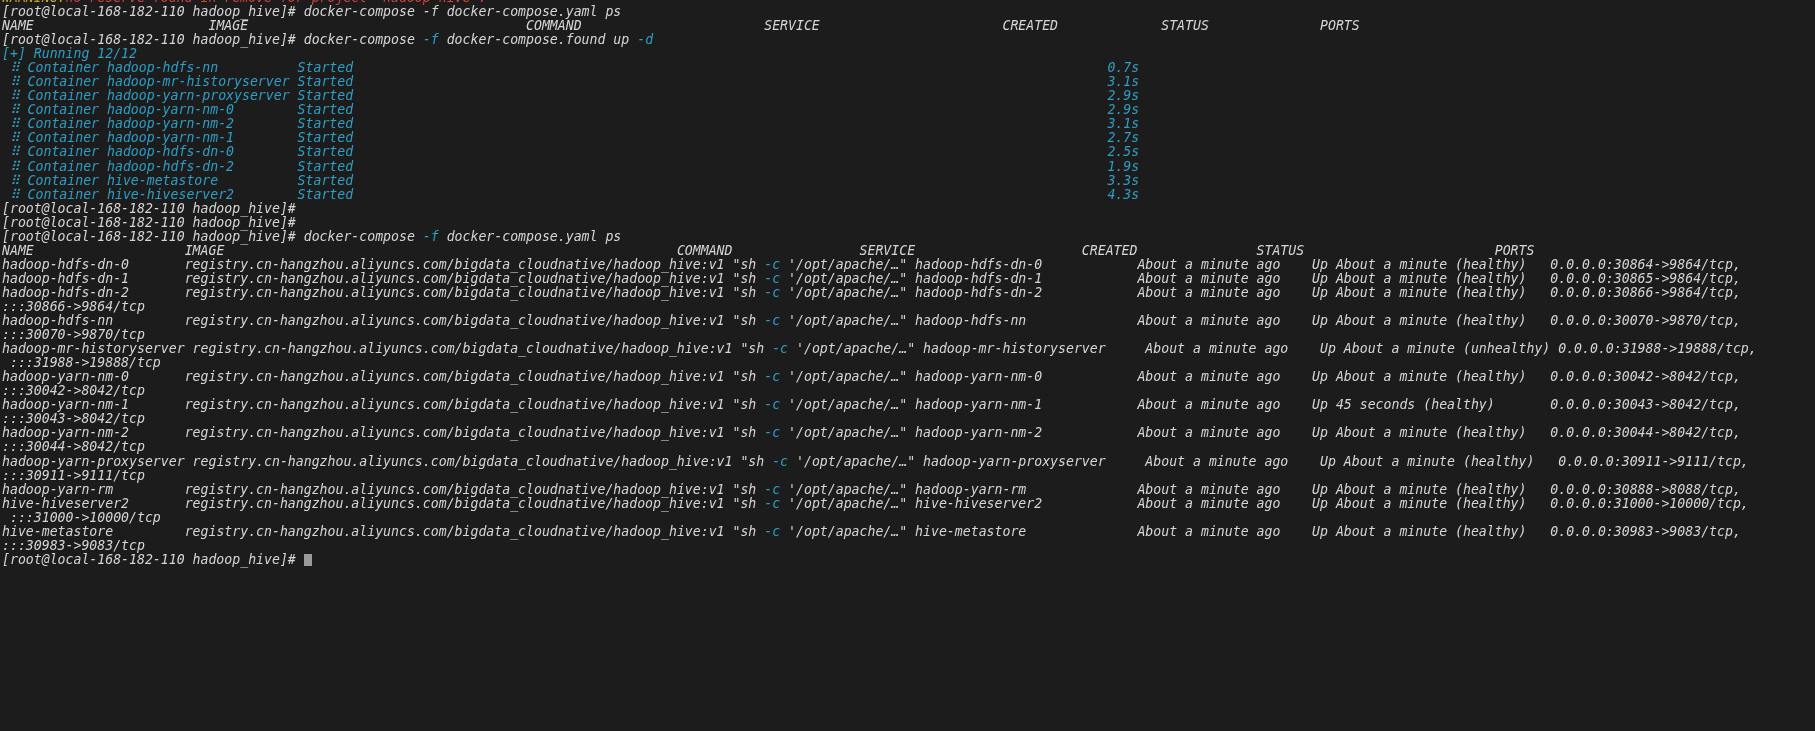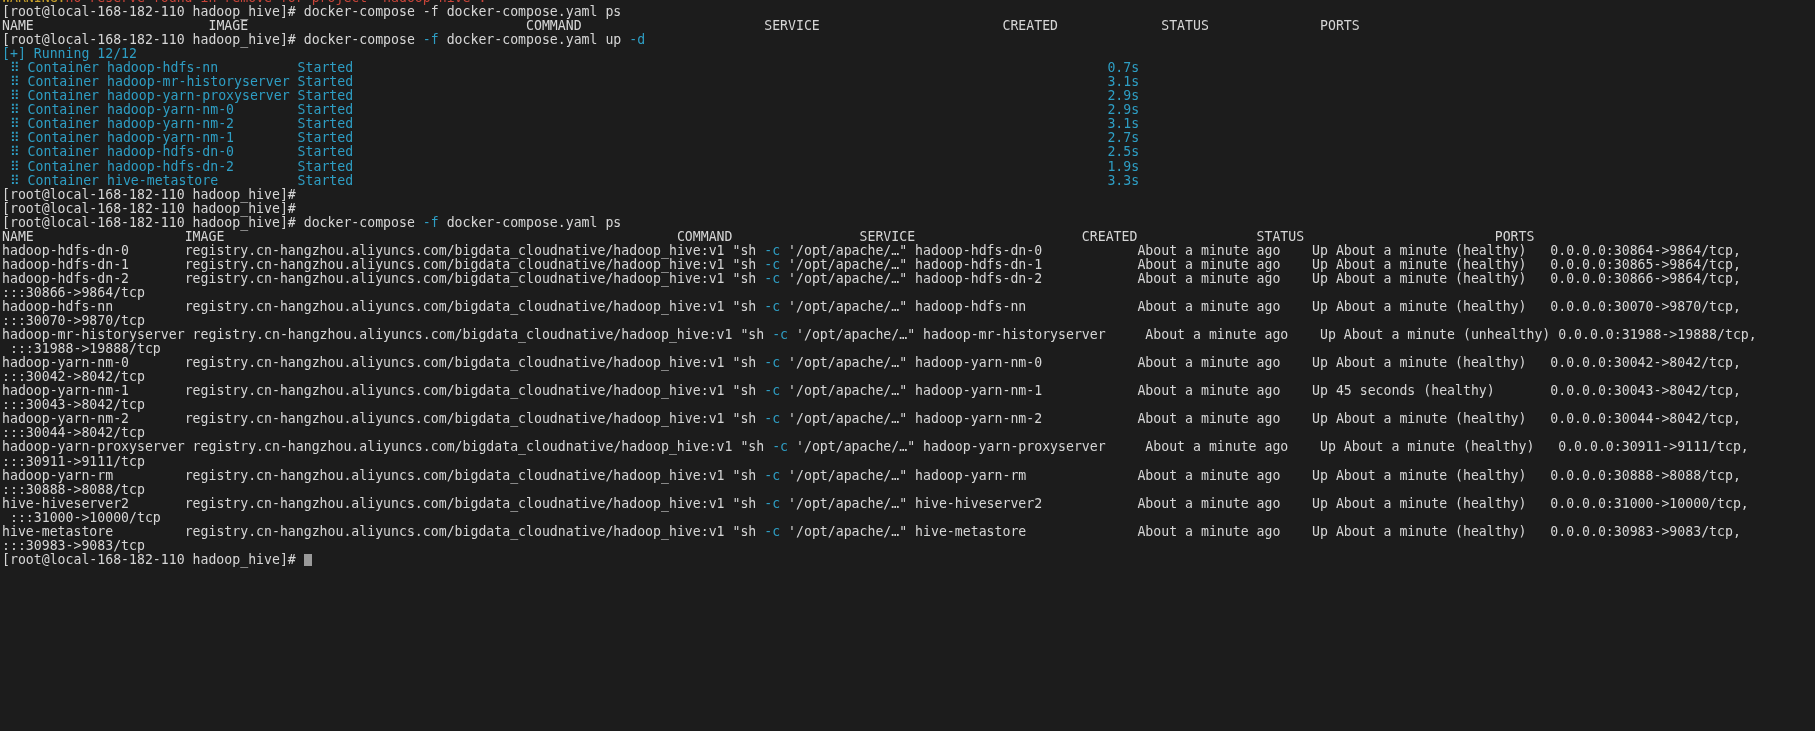--- a/index.html
+++ b/index.html
@@ -26,20 +26,21 @@
     padding: 0;
     box-sizing: border-box;
     overflow: hidden;
   }
   .scroll-area {
     position: absolute;
     left: 2px;
     top: 0px;
     right: 0;
     bottom: 0;
+    font-style: italic;
   }
   .line {
     white-space: pre;
     height: 14.05px;
     font-size: 13.2px;
     line-height: 14.05px;
   }
   .clipped-top {
     height: 5px;
     overflow: hidden;
@@ -68,34 +69,35 @@
   <div class="scroll-area">
 
     <div class="clipped-top">
       <div class="line"><span class="fg-yellow">WARNING:</span><span class="fg-red">no reserve found in remove for project "hadoop_hive".</span></div>
     </div>
 
     <div class="line"><span class="fg-default">[root@local-168-182-110 hadoop_hive]#</span><span> </span><span class="fg-default">docker-compose -f docker-compose.yaml ps</span></div>
 
     <div class="line"><span>NAME</span><span id="gap-h1">                      </span><span>IMAGE</span><span id="gap-h2">                                   </span><span>COMMAND</span><span id="gap-h3">                       </span><span>SERVICE</span><span id="gap-h4">                       </span><span>CREATED</span><span id="gap-h5">             </span><span>STATUS</span><span id="gap-h6">              </span><span>PORTS</span></div>
 
-    <div class="line"><span class="fg-default">[root@local-168-182-110 hadoop_hive]#</span><span> </span><span class="fg-default">docker-compose </span><span class="fg-cyan">-f</span><span class="fg-default"> docker-compose.yaml up </span><span class="fg-cyan">-d</span></div>
+    <div class="line"><span class="fg-default">[root@local-168-182-110 hadoop_hive]#</span><span> </span><span class="fg-default">docker-compose </span><span class="fg-cyan">-f</span><span class="fg-default"> docker-compose.found up </span><span class="fg-cyan">-d</span></div>
 
     <div class="line fg-cyan">[+] Running 12/12</div>
 
     <div id="container-lines">
         <div class="line fg-cyan"><span> </span><span>⠿</span><span> </span><span>Container</span><span> </span><span>hadoop-hdfs-nn          </span><span>Started</span><span>                                                                                               </span><span>0.7s</span></div>
         <div class="line fg-cyan"><span> </span><span>⠿</span><span> </span><span>Container</span><span> </span><span>hadoop-mr-historyserver </span><span>Started</span><span>                                                                                               </span><span>3.1s</span></div>
         <div class="line fg-cyan"><span> </span><span>⠿</span><span> </span><span>Container</span><span> </span><span>hadoop-yarn-proxyserver </span><span>Started</span><span>                                                                                               </span><span>2.9s</span></div>
         <div class="line fg-cyan"><span> </span><span>⠿</span><span> </span><span>Container</span><span> </span><span>hadoop-yarn-nm-0        </span><span>Started</span><span>                                                                                               </span><span>2.9s</span></div>
         <div class="line fg-cyan"><span> </span><span>⠿</span><span> </span><span>Container</span><span> </span><span>hadoop-yarn-nm-2        </span><span>Started</span><span>                                                                                               </span><span>3.1s</span></div>
         <div class="line fg-cyan"><span> </span><span>⠿</span><span> </span><span>Container</span><span> </span><span>hadoop-yarn-nm-1        </span><span>Started</span><span>                                                                                               </span><span>2.7s</span></div>
         <div class="line fg-cyan"><span> </span><span>⠿</span><span> </span><span>Container</span><span> </span><span>hadoop-hdfs-dn-0        </span><span>Started</span><span>                                                                                               </span><span>2.5s</span></div>
         <div class="line fg-cyan"><span> </span><span>⠿</span><span> </span><span>Container</span><span> </span><span>hadoop-hdfs-dn-2        </span><span>Started</span><span>                                                                                               </span><span>1.9s</span></div>
         <div class="line fg-cyan"><span> </span><span>⠿</span><span> </span><span>Container</span><span> </span><span>hive-metastore          </span><span>Started</span><span>                                                                                               </span><span>3.3s</span></div>
+        <div class="line fg-cyan"><span> </span><span>⠿</span><span> </span><span>Container</span><span> </span><span>hive-hiveserver2        </span><span>Started</span><span>                                                                                               </span><span>4.3s</span></div>
       </div>
 
     <div class="line"><span>[root@local-168-182-110 hadoop_hive]#</span></div>
     <div class="line"><span>[root@local-168-182-110 hadoop_hive]#</span></div>
 
     <div class="line"><span class="fg-default">[root@local-168-182-110 hadoop_hive]#</span><span> </span><span class="fg-default">docker-compose </span><span class="fg-cyan">-f</span><span class="fg-default"> docker-compose.yaml ps</span></div>
 
     <div id="ps-table">
         <div class="line"><span>NAME                   </span><span>IMAGE                                                         </span><span>COMMAND                </span><span>SERVICE                     </span><span>CREATED               </span><span>STATUS                        </span><span>PORTS</span></div>
         <div class="line"><span>hadoop-hdfs-dn-0       </span><span>registry.cn-hangzhou.aliyuncs.com/bigdata_cloudnative/hadoop_hive:v1 </span><span>"sh </span><span class="fg-cyan">-c</span><span> '/opt/apache/…" </span><span>hadoop-hdfs-dn-0            </span><span>About a minute ago    </span><span>Up About a minute (healthy)   </span><span>0.0.0.0:30864-&gt;9864/tcp,</span></div>
@@ -108,21 +110,20 @@
         <div class="line"><span> :::31988-&gt;19888/tcp</span></div>
         <div class="line"><span>hadoop-yarn-nm-0       </span><span>registry.cn-hangzhou.aliyuncs.com/bigdata_cloudnative/hadoop_hive:v1 </span><span>"sh </span><span class="fg-cyan">-c</span><span> '/opt/apache/…" </span><span>hadoop-yarn-nm-0            </span><span>About a minute ago    </span><span>Up About a minute (healthy)   </span><span>0.0.0.0:30042-&gt;8042/tcp,</span></div>
         <div class="line"><span>:::30042-&gt;8042/tcp</span></div>
         <div class="line"><span>hadoop-yarn-nm-1       </span><span>registry.cn-hangzhou.aliyuncs.com/bigdata_cloudnative/hadoop_hive:v1 </span><span>"sh </span><span class="fg-cyan">-c</span><span> '/opt/apache/…" </span><span>hadoop-yarn-nm-1            </span><span>About a minute ago    </span><span>Up 45 seconds (healthy)       </span><span>0.0.0.0:30043-&gt;8042/tcp,</span></div>
         <div class="line"><span>:::30043-&gt;8042/tcp</span></div>
         <div class="line"><span>hadoop-yarn-nm-2       </span><span>registry.cn-hangzhou.aliyuncs.com/bigdata_cloudnative/hadoop_hive:v1 </span><span>"sh </span><span class="fg-cyan">-c</span><span> '/opt/apache/…" </span><span>hadoop-yarn-nm-2            </span><span>About a minute ago    </span><span>Up About a minute (healthy)   </span><span>0.0.0.0:30044-&gt;8042/tcp,</span></div>
         <div class="line"><span>:::30044-&gt;8042/tcp</span></div>
         <div class="line"><span>hadoop-yarn-proxyserver </span><span>registry.cn-hangzhou.aliyuncs.com/bigdata_cloudnative/hadoop_hive:v1 </span><span>"sh </span><span class="fg-cyan">-c</span><span> '/opt/apache/…" </span><span>hadoop-yarn-proxyserver     </span><span>About a minute ago    </span><span>Up About a minute (healthy)   </span><span>0.0.0.0:30911-&gt;9111/tcp,</span></div>
         <div class="line"><span>:::30911-&gt;9111/tcp</span></div>
         <div class="line"><span>hadoop-yarn-rm         </span><span>registry.cn-hangzhou.aliyuncs.com/bigdata_cloudnative/hadoop_hive:v1 </span><span>"sh </span><span class="fg-cyan">-c</span><span> '/opt/apache/…" </span><span>hadoop-yarn-rm              </span><span>About a minute ago    </span><span>Up About a minute (healthy)   </span><span>0.0.0.0:30888-&gt;8088/tcp,</span></div>
-        <div class="line"><span>:::30888-&gt;8088/tcp</span></div>
         <div class="line"><span>hive-hiveserver2       </span><span>registry.cn-hangzhou.aliyuncs.com/bigdata_cloudnative/hadoop_hive:v1 </span><span>"sh </span><span class="fg-cyan">-c</span><span> '/opt/apache/…" </span><span>hive-hiveserver2            </span><span>About a minute ago    </span><span>Up About a minute (healthy)   </span><span>0.0.0.0:31000-&gt;10000/tcp,</span></div>
         <div class="line"><span> :::31000-&gt;10000/tcp</span></div>
         <div class="line"><span>hive-metastore         </span><span>registry.cn-hangzhou.aliyuncs.com/bigdata_cloudnative/hadoop_hive:v1 </span><span>"sh </span><span class="fg-cyan">-c</span><span> '/opt/apache/…" </span><span>hive-metastore              </span><span>About a minute ago    </span><span>Up About a minute (healthy)   </span><span>0.0.0.0:30983-&gt;9083/tcp,</span></div>
         <div class="line"><span>:::30983-&gt;9083/tcp</span></div>
       </div>
 
     <div class="line"><span>[root@local-168-182-110 hadoop_hive]#</span><span> </span><span class="cursor"></span></div>
 
   </div>
 </div>

